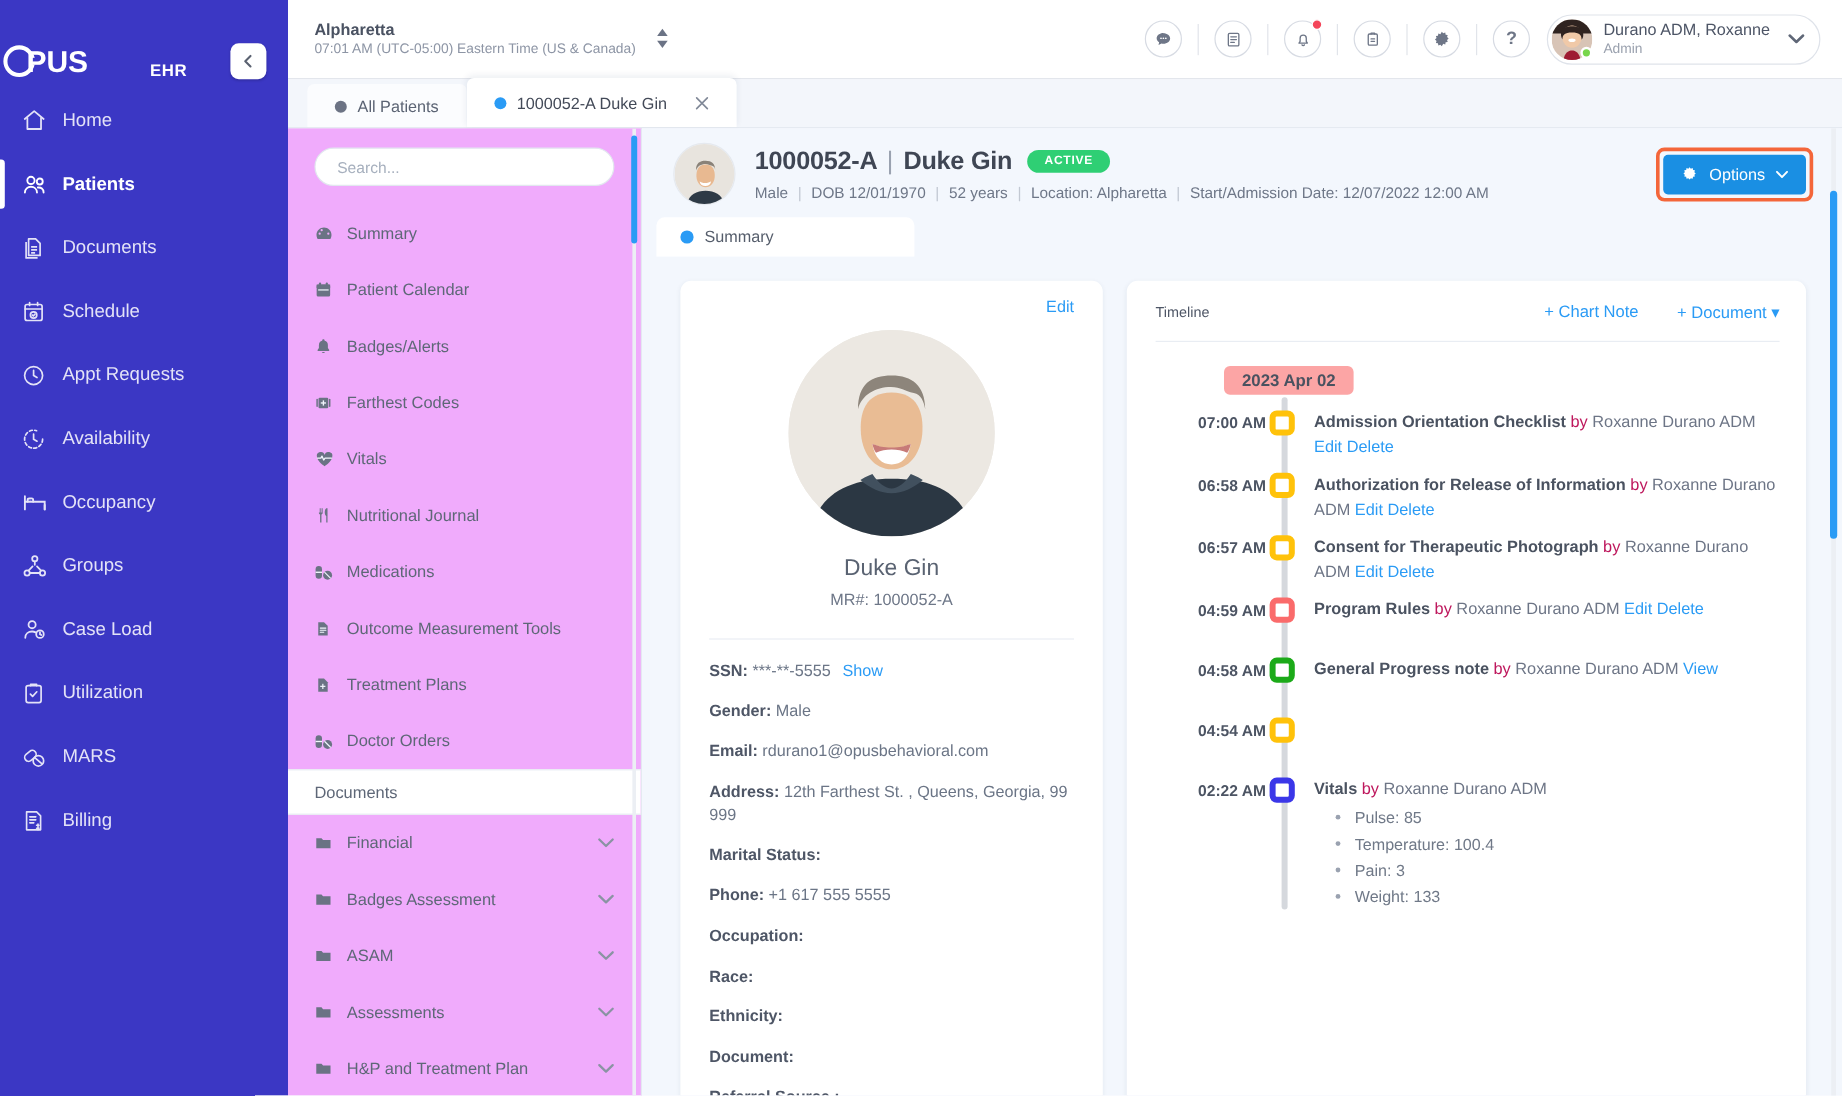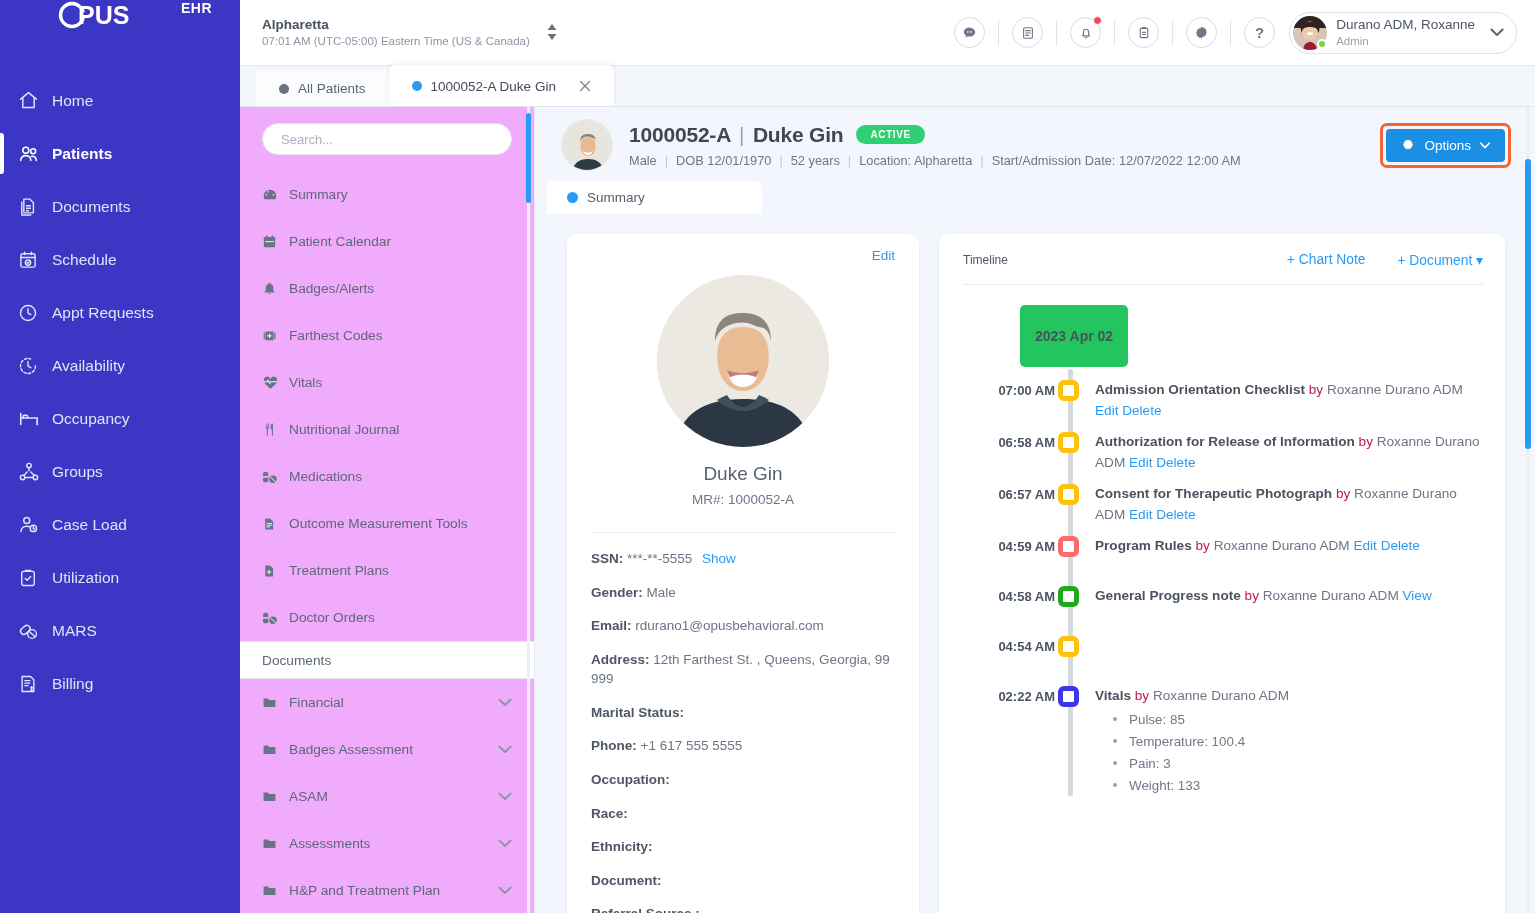--- a/index.html
+++ b/index.html
@@ -14,24 +14,23 @@
   
   .sidebar {
     width: 240px; height: 913px;
     background: #3b37c4;
     flex: 0 0 240px;
     position: relative;
     overflow: hidden;
   }
   .brand {
     height: 66px;
-    display: flex; align-items: flex-start;
-    padding-left: 20px;
+    display: flex; align-items: flex-end;
+    padding-left: 0;
     gap: 10px;
-    margin-left: 36px;
   }
   .brand-logo { display: flex; align-items: baseline; }
   .brand-ehr { color: #fff; font-size: 14px; font-weight: bold; letter-spacing: .5px; margin-left: 3px; }
   .collapse-btn {
     width: 30px; height: 30px; border-radius: 7px;
     background: #fff; color: #4c5566;
     display: flex; align-items: center; justify-content: center;
     font-size: 15px; margin-left: 26px; cursor: pointer;
     box-shadow: 0 1px 2px rgba(0,0,0,.15);
   }
@@ -235,23 +234,23 @@
   .frow .showlink { color: #2a9bf5; cursor: pointer; margin-left: 6px; }
 
   
   .tcard { flex: 1; min-width: 0; padding: 18px 22px 0 24px; height: 700px; overflow: hidden;}
   .tl-head { display: flex; align-items: center; }
   .tl-title { font-size: 12px; color: #4d5costantly; color: #4e5666; }
   .tl-actions { margin-left: auto; display: flex; gap: 32px; }
   .tl-act { color: #2a9bf5; font-size: 13.8px; cursor: pointer; }
   .tl-hr { height: 1px; background: #e9edf3; margin: 16px 0 0 0; }
   .tl-datechip {
-    display: inline-block; background: #22c55e; color: #4a5260;
+    display: inline-block; background: #fca5a5; color: #4a5260;
     font-size: 14px; font-weight: bold; border-radius: 5px;
-    padding: 23px 15px; margin: 20px 0 0 57px;
+    padding: 4px 15px; margin: 20px 0 0 57px;
   }
   .tl-list { position: relative; margin-top: 2px; }
   .tl-rail {
     position: absolute; left: 105px; top: 0; bottom: 0; width: 5px;
     background: #d5d8dd; border-radius: 3px;
   }
   .tl-row { display: flex; align-items: flex-start; position: relative; min-height: 50px; padding-top: 10px;}
   .tl-time {
     width: 92px; flex: 0 0 92px; text-align: right;
     font-size: 13px; font-weight: bold; color: #4c5463;

